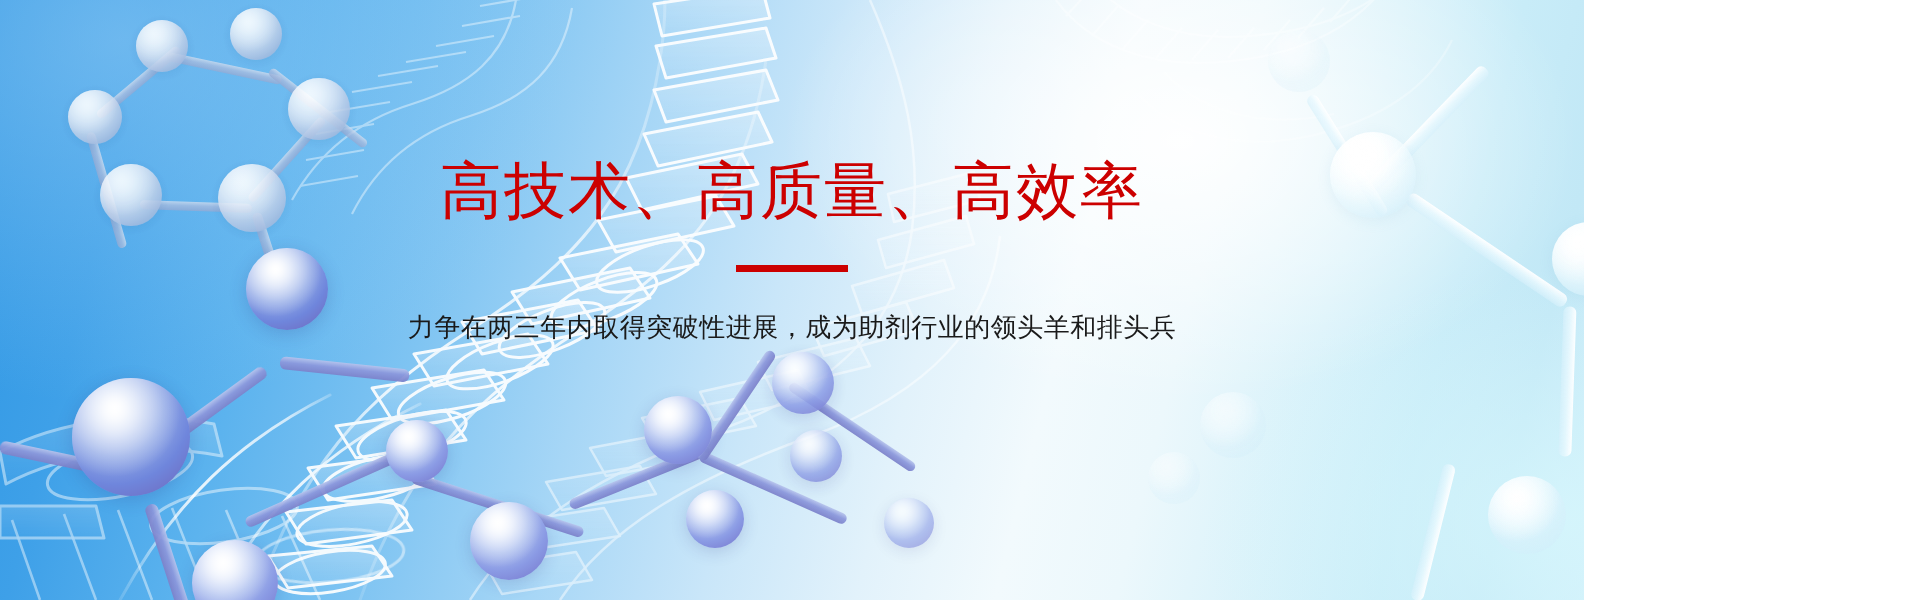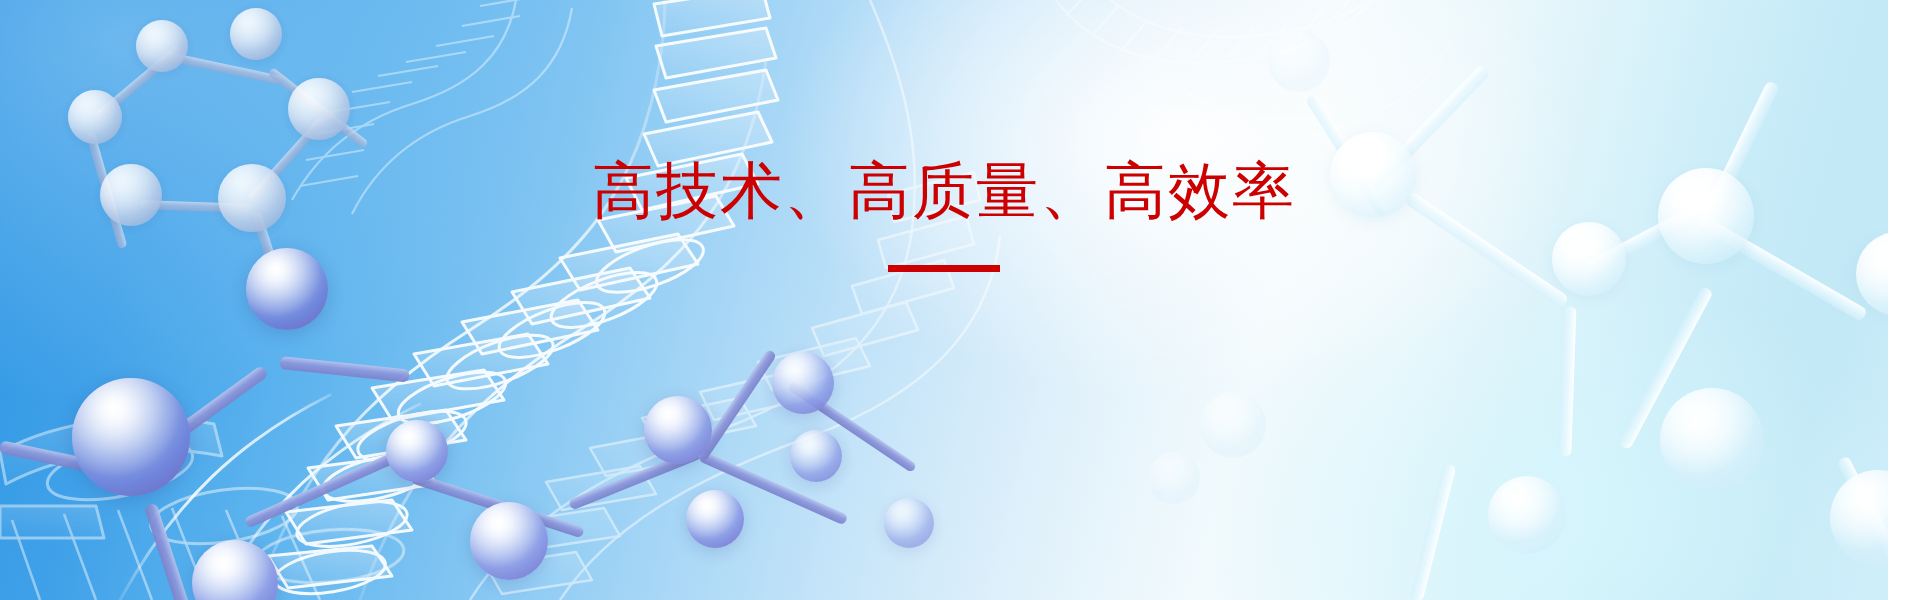--- a/index.html
+++ b/index.html
@@ -1,21 +1,21 @@
 <!DOCTYPE html>
 <html><head>
 <meta charset="utf-8">
 <style>
   html,body{margin:0;padding:0;}
   body{
     width:1920px;height:600px;overflow:hidden;
     font-family:"Liberation Sans","DejaVu Sans",sans-serif;
   }
   #banner{
-    position:relative;width:1888px;height:600px;overflow:hidden;
+    position:relative;width:1584px;height:600px;overflow:hidden;
     background:
       radial-gradient(ellipse 640px 420px at 1180px 140px, rgba(255,255,255,.95) 0%, rgba(255,255,255,0) 62%),
       radial-gradient(ellipse 520px 360px at 1560px 520px, rgba(214,246,252,.85) 0%, rgba(214,246,252,0) 70%),
       radial-gradient(ellipse 700px 520px at 120px 40px, rgba(150,205,245,.55) 0%, rgba(150,205,245,0) 70%),
       linear-gradient(104deg,
         #2f97e4 0%,
         #3ea0e8 9%,
         #5cb3ee 19%,
         #7fc4f2 29%,
         #a6d6f6 39%,
@@ -282,15 +282,16 @@
     <div class="sphere s-ghost2" style="left:1488px;top:476px;width:78px;height:78px;"></div>
     <div class="sphere s-ghost2" style="left:1830px;top:470px;width:96px;height:96px;"></div>
     <div class="sphere s-ghost2" style="left:1200px;top:392px;width:66px;height:66px;opacity:.55;"></div>
     <div class="sphere s-ghost2" style="left:1148px;top:452px;width:52px;height:52px;opacity:.45;"></div>
     <div class="sphere s-ghost2" style="left:1268px;top:30px;width:62px;height:62px;opacity:.40;"></div>
   </div>
 
   <div class="center-stack">
     <div class="title">高技术、高质量、高效率</div>
     <div class="divider"></div>
+    <div class="subtitle">力争在两三年内取得突破性进展，成为助剂行业的领头羊和排头兵</div>
   </div>
 
 </div>
 
 </body></html>

